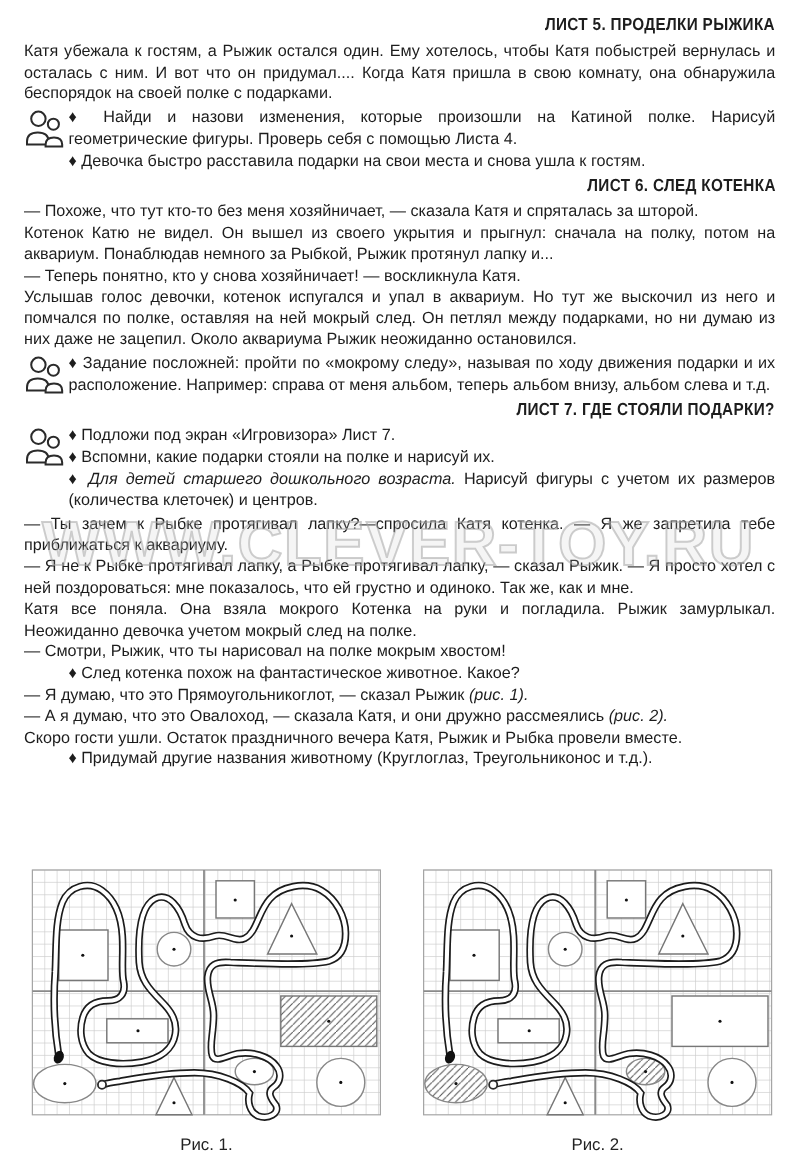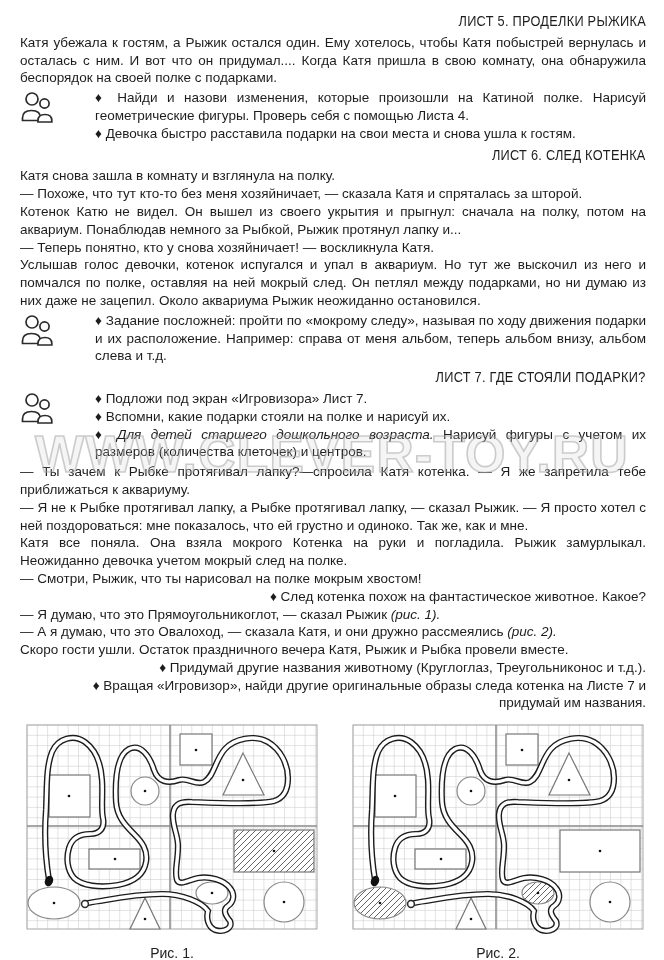--- a/index.html
+++ b/index.html
@@ -3,29 +3,29 @@
 <meta charset="utf-8">
 <style>
   html,body { margin:0; padding:0; }
   body {
     width:664px; height:960px; background:#ffffff; position:relative;
     font-family:"Liberation Sans", sans-serif;
     font-size:13.5px; line-height:17.8px; color:#1d1d1d;
     overflow:hidden;
   }
   .page { padding:9px 18px 0 20px; position:relative; }
-  .hd { font-size:14.5px; font-weight:normal; text-align:right; margin:4px 0 3px 0; white-space:nowrap; }
+  .hd { font-size:14.5px; font-weight:bold; text-align:right; margin:4px 0 3px 0; white-space:nowrap; }
   .hd span { display:inline-block; transform:scaleX(0.88); transform-origin:100% 50%; letter-spacing:0.3px; }
   p { margin:0; }
   .j { text-align:justify; }
   .iconblock { display:flex; align-items:flex-start; margin:2px 0; }
   .people { flex:0 0 37px; padding-top:2px; }
   .people svg { display:block; }
-  .bullets { flex:1; min-width:0;margin-left:38px; }
-  .indent { margin-left:37px;text-align:right; }
+  .bullets { flex:1; min-width:0; }
+  .indent { margin-left:37px; }
   .it { font-style:italic; }
   .figures { position:absolute; top:722px; left:22px; display:flex; gap:26px; }
   figure { margin:0; width:300px; text-align:center; }
   figcaption { font-size:14px; margin-top:3px; color:#222; }
   .watermark {
     position:absolute; top:446px; left:0; width:100%; text-align:center;
     font-size:52px; font-weight:700; letter-spacing:1px; white-space:nowrap;
     color:rgba(190,190,190,0.16);
     -webkit-text-stroke:1.6px rgba(165,165,165,0.55);
     pointer-events:none; z-index:5;
@@ -50,21 +50,20 @@
         </g>
       </svg>
     </span>
     <div class="bullets">
       <p class="j">♦ Найди и назови изменения, которые произошли на Катиной полке. Нарисуй геометрические фигуры. Проверь себя с помощью Листа 4.</p>
       <p>♦ Девочка быстро расставила подарки на свои места и снова ушла к гостям.</p>
     </div>
   </div>
 
   <div class="hd"><span>ЛИСТ 6. СЛЕД КОТЕНКА</span></div>
-  <p>Катя снова зашла в комнату и взглянула на полку.</p>
   <p>— Похоже, что тут кто-то без меня хозяйничает, — сказала Катя и спряталась за шторой.</p>
   <p class="j">Котенок Катю не видел. Он вышел из своего укрытия и прыгнул: сначала на полку, потом на аквариум. Понаблюдав немного за Рыбкой, Рыжик протянул лапку и...</p>
   <p>— Теперь понятно, кто у снова хозяйничает! — воскликнула Катя.</p>
   <p class="j">Услышав голос девочки, котенок испугался и упал в аквариум. Но тут же выскочил из него и помчался по полке, оставляя на ней мокрый след. Он петлял между подарками, но ни думаю из них даже не зацепил. Около аквариума Рыжик неожиданно остановился.</p>
 
   <div class="iconblock">
     <span class="people">
       <svg width="34" height="33" viewBox="0 0 34 33">
         <g fill="#ffffff" stroke="#2b2b2b" stroke-width="1.7">
           <circle cx="12" cy="8" r="6"></circle>
@@ -101,21 +100,20 @@
 
   <p class="j">— Ты зачем к Рыбке протягивал лапку?—спросила Катя котенка. — Я же запретила тебе приближаться к аквариуму.</p>
   <p class="j">— Я не к Рыбке протягивал лапку, а Рыбке протягивал лапку, — сказал Рыжик. — Я просто хотел с ней поздороваться: мне показалось, что ей грустно и одиноко. Так же, как и мне.</p>
   <p class="j">Катя все поняла. Она взяла мокрого Котенка на руки и погладила. Рыжик замурлыкал. Неожиданно девочка учетом мокрый след на полке.</p>
   <p>— Смотри, Рыжик, что ты нарисовал на полке мокрым хвостом!</p>
   <p class="indent">♦ След котенка похож на фантастическое животное. Какое?</p>
   <p><span>— Я думаю, что это Прямоугольникоглот, — сказал Рыжик </span><span class="it">(рис. 1).</span></p>
   <p><span>— А я думаю, что это Овалоход, — сказала Катя, и они дружно рассмеялись </span><span class="it">(рис. 2).</span></p>
   <p>Скоро гости ушли. Остаток праздничного вечера Катя, Рыжик и Рыбка провели вместе.</p>
   <p class="indent">♦ Придумай другие названия животному (Круглоглаз, Треугольниконос и т.д.).</p>
-  <p class="indent j">♦ Вращая «Игровизор», найди другие оригинальные образы следа котенка на Листе 7 и придумай им названия.</p>
 
 </div>
 
 <div class="figures">
   <figure>
     <div id="fig0"><svg viewBox="0 0 300 215" width="300" height="215">
           <defs>
             <pattern id="hatch0" width="6" height="6" patternUnits="userSpaceOnUse">
               <rect x="0" y="0" width="6" height="6" fill="#ffffff"></rect>
               <path d="M -1 7 L 7 -1" stroke="#555" stroke-width="0.9" fill="none"></path>

